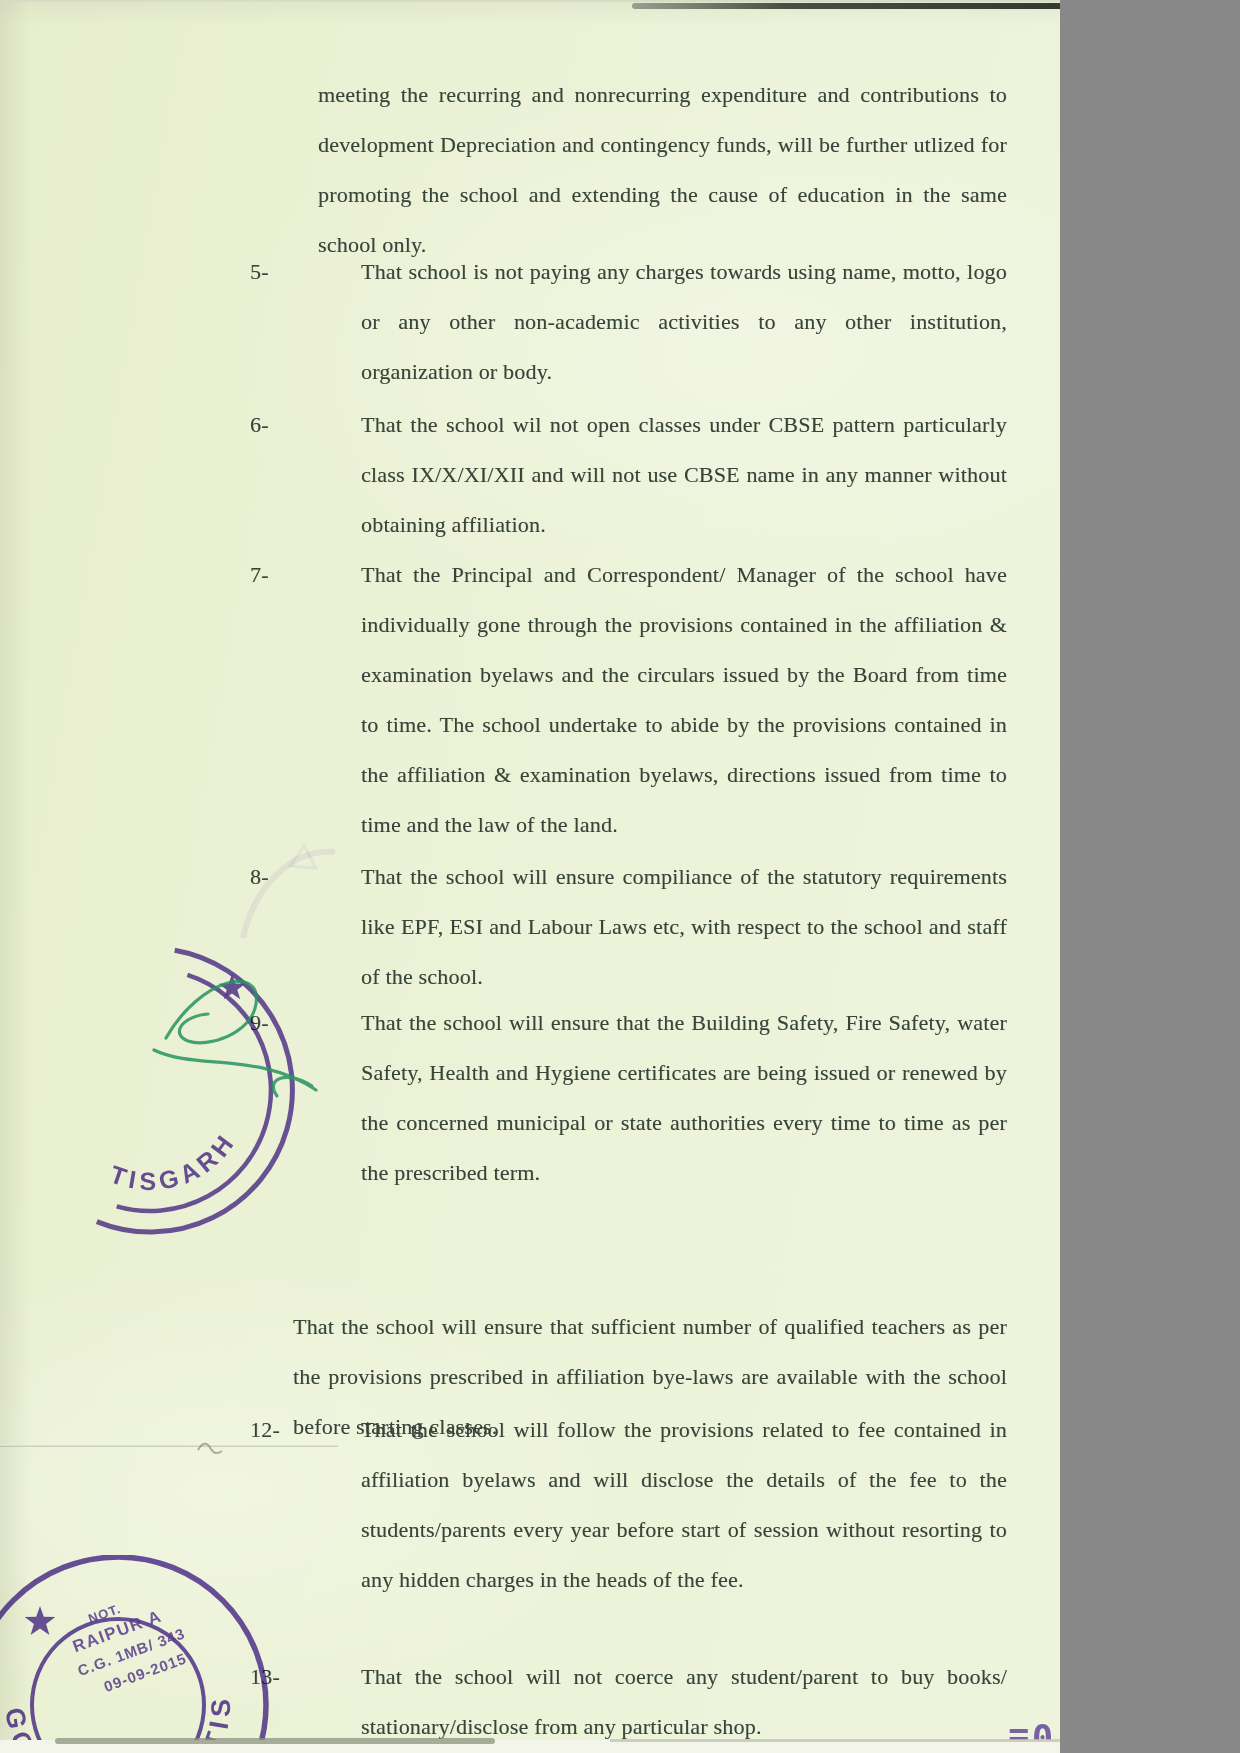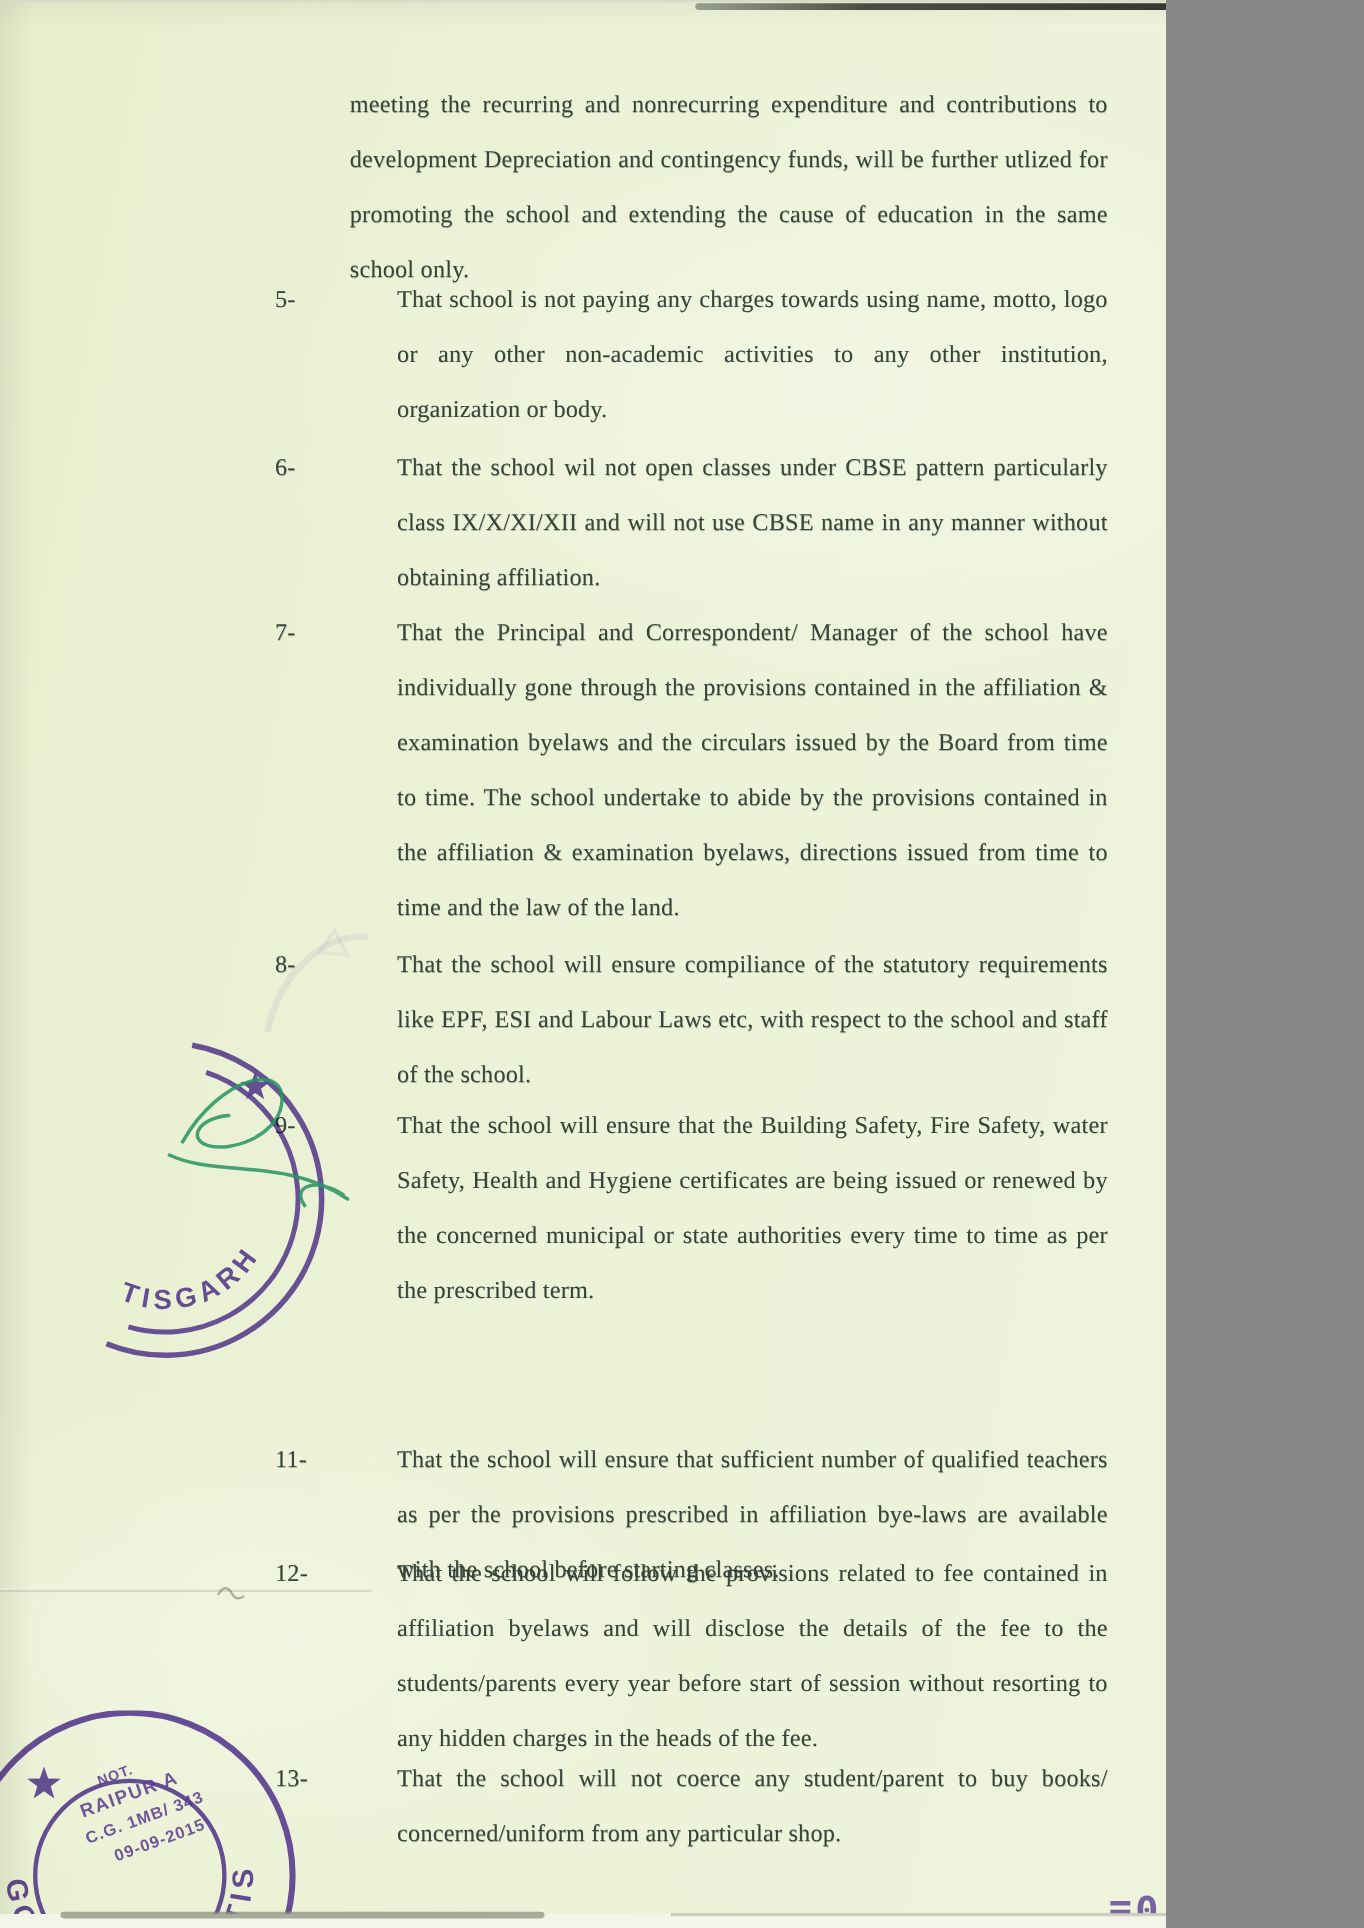--- a/index.html
+++ b/index.html
@@ -92,30 +92,29 @@
   </div>
   <div class="item" style="top:852px">
     <div class="num">8-</div>
     <div class="txt">That the school will ensure compiliance of the statutory requirements like EPF, ESI and Labour Laws etc, with respect to the school and staff of the school.</div>
   </div>
   <div class="item" style="top:998px">
     <div class="num">9-</div>
     <div class="txt">That the school will ensure that the Building Safety, Fire Safety, water Safety, Health and Hygiene certificates are being issued or renewed by the concerned municipal or state authorities every time to time as per the prescribed term.</div>
   </div>
   <div class="item" style="top:1302px">
-    <div class="num">11-</div>
     <div class="txt">That the school will ensure that sufficient number of qualified teachers as per the provisions prescribed in affiliation bye-laws are available with the school before starting classes.</div>
   </div>
   <div class="item" style="top:1405px">
     <div class="num">12-</div>
     <div class="txt">That the school will follow the provisions related to fee contained in affiliation byelaws and will disclose the details of the fee to the students/parents every year before start of session without resorting to any hidden charges in the heads of the fee.</div>
   </div>
-  <div class="item" style="top:1592px">
+  <div class="item" style="top:1652px">
     <div class="num">13-</div>
-    <div class="txt">That the school will not coerce any student/parent to buy books/ concerned/uniform from any particular shop.</div>
+    <div class="txt">That the school will not coerce any student/parent to buy books/ stationary/disclose from any particular shop.</div>
   </div>
 
   <div class="stamp" style="left:20px;top:920px;">
     <svg width="320" height="330" viewBox="0 0 320 330">
       <g stroke="#5e3fa6" fill="none" opacity=".88">
         <path d="M154.7 30.2 A142 142 0 1 1 76.8 301.6" stroke-width="5"></path>
         <path d="M167.4 54.9 A121 121 0 0 1 96.7 286.3" stroke-width="4.5"></path>
       </g>
       <polygon transform="translate(212,68)" fill="#5e3fa6" opacity=".9" points="0,-14 3.3,-4.5 13.3,-4.3 5.3,1.7 8.2,11.3 0,5.6 -8.2,11.3 -5.3,1.7 -13.3,-4.3 -3.3,-4.5"></polygon>
       <defs>

